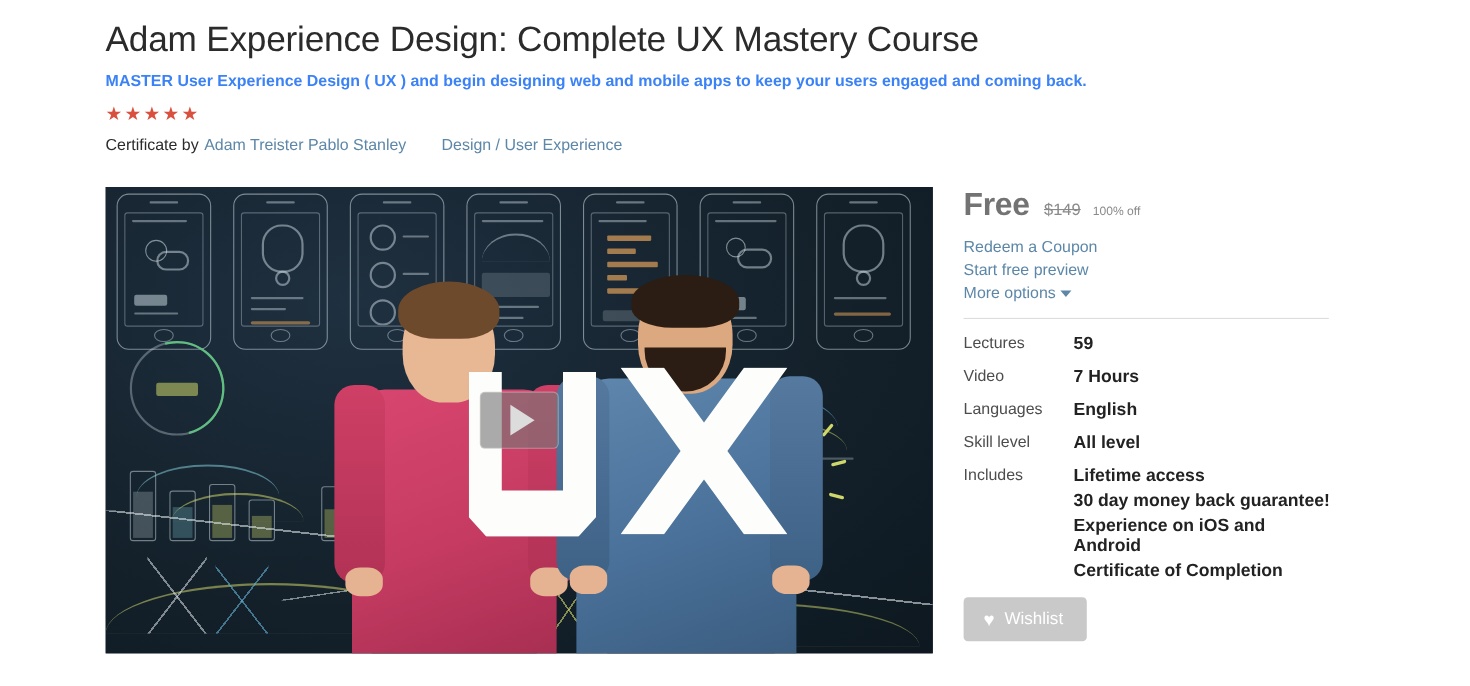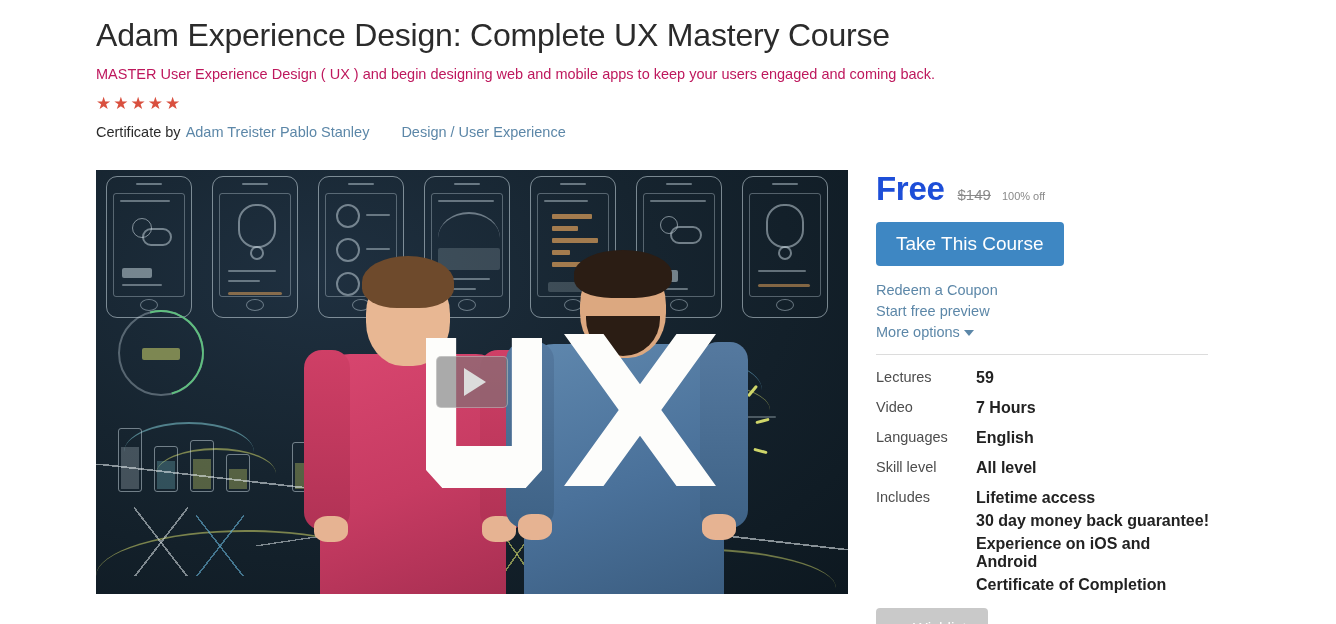--- a/index.html
+++ b/index.html
@@ -17,23 +17,24 @@
   .course-title {
     font-size: 32px;
     font-weight: 400;
     color: #2b2b2b;
     letter-spacing: -0.2px;
     line-height: 42px;
     margin: 0 0 8px 0;
   }
   .course-sub {
     font-size: 14.5px;
-    color: #be185d;
+    color: #3b82f6;
     line-height: 20px;
     margin: 0 0 10px 0;
+    font-weight: bold;
   }
   .rating-row { display:flex; align-items:center; margin: 0 0 12px 0; height:18px; }
   .stars { display:flex; gap:2px; margin-right: 14px; }
   .star { font-size: 17px; line-height: 17px; color: #d9503f; }
   .rating-text { font-size: 14.5px; color:#3c3c3c; }
 
   .instructed-row { display:flex; align-items:baseline; font-size:14.5px; color:#2b2b2b; }
   .instructed-label { margin-right: 5px; }
   .link { color:#5c87a8; text-decoration:none; cursor:pointer; }
   .instructors { margin-right: 32px; }
@@ -129,21 +130,21 @@
     width:0; height:0;
     border-left: 22px solid #dcdcdc;
     border-top: 14px solid transparent;
     border-bottom: 14px solid transparent;
     margin-left:5px;
   }
 
   
   .side { position:absolute; left:876px; top:170px; width:334px; }
   .price-row { display:flex; align-items:baseline; margin-bottom: 14px; }
-  .price-free { font-size: 33px; font-weight:700; color:#1d4ed8; letter-spacing:-0.3px; }
+  .price-free { font-size: 29px; font-weight:700; color:#737373; letter-spacing:-0.3px; }
   .price-old { font-size: 15px; color:#8a8a8a; text-decoration: line-through; margin-left: 13px; }
   .price-off { font-size: 11px; color:#8a8a8a; margin-left: 11px; }
 
   .take-course {
     display:inline-block;
     background:#3e87c3; color:#fff;
     font-size: 19px;
     padding: 12px 20px 13px 20px;
     border:none; border-radius:4px;
     cursor:pointer;
@@ -407,21 +408,20 @@
   </div>
 
   <div class="side">
 
     <div class="price-row">
       <span class="price-free">Free</span>
       <span class="price-old">$149</span>
       <span class="price-off">100% off</span>
     </div>
 
-    <button class="take-course">Take This Course</button>
 
     <div class="side-links">
       <a>Redeem a Coupon</a>
       <a>Start free preview</a>
       <a><span>More options</span><span class="caret"></span></a>
     </div>
 
     <div class="divider"></div>
 
     <table class="meta-table">

